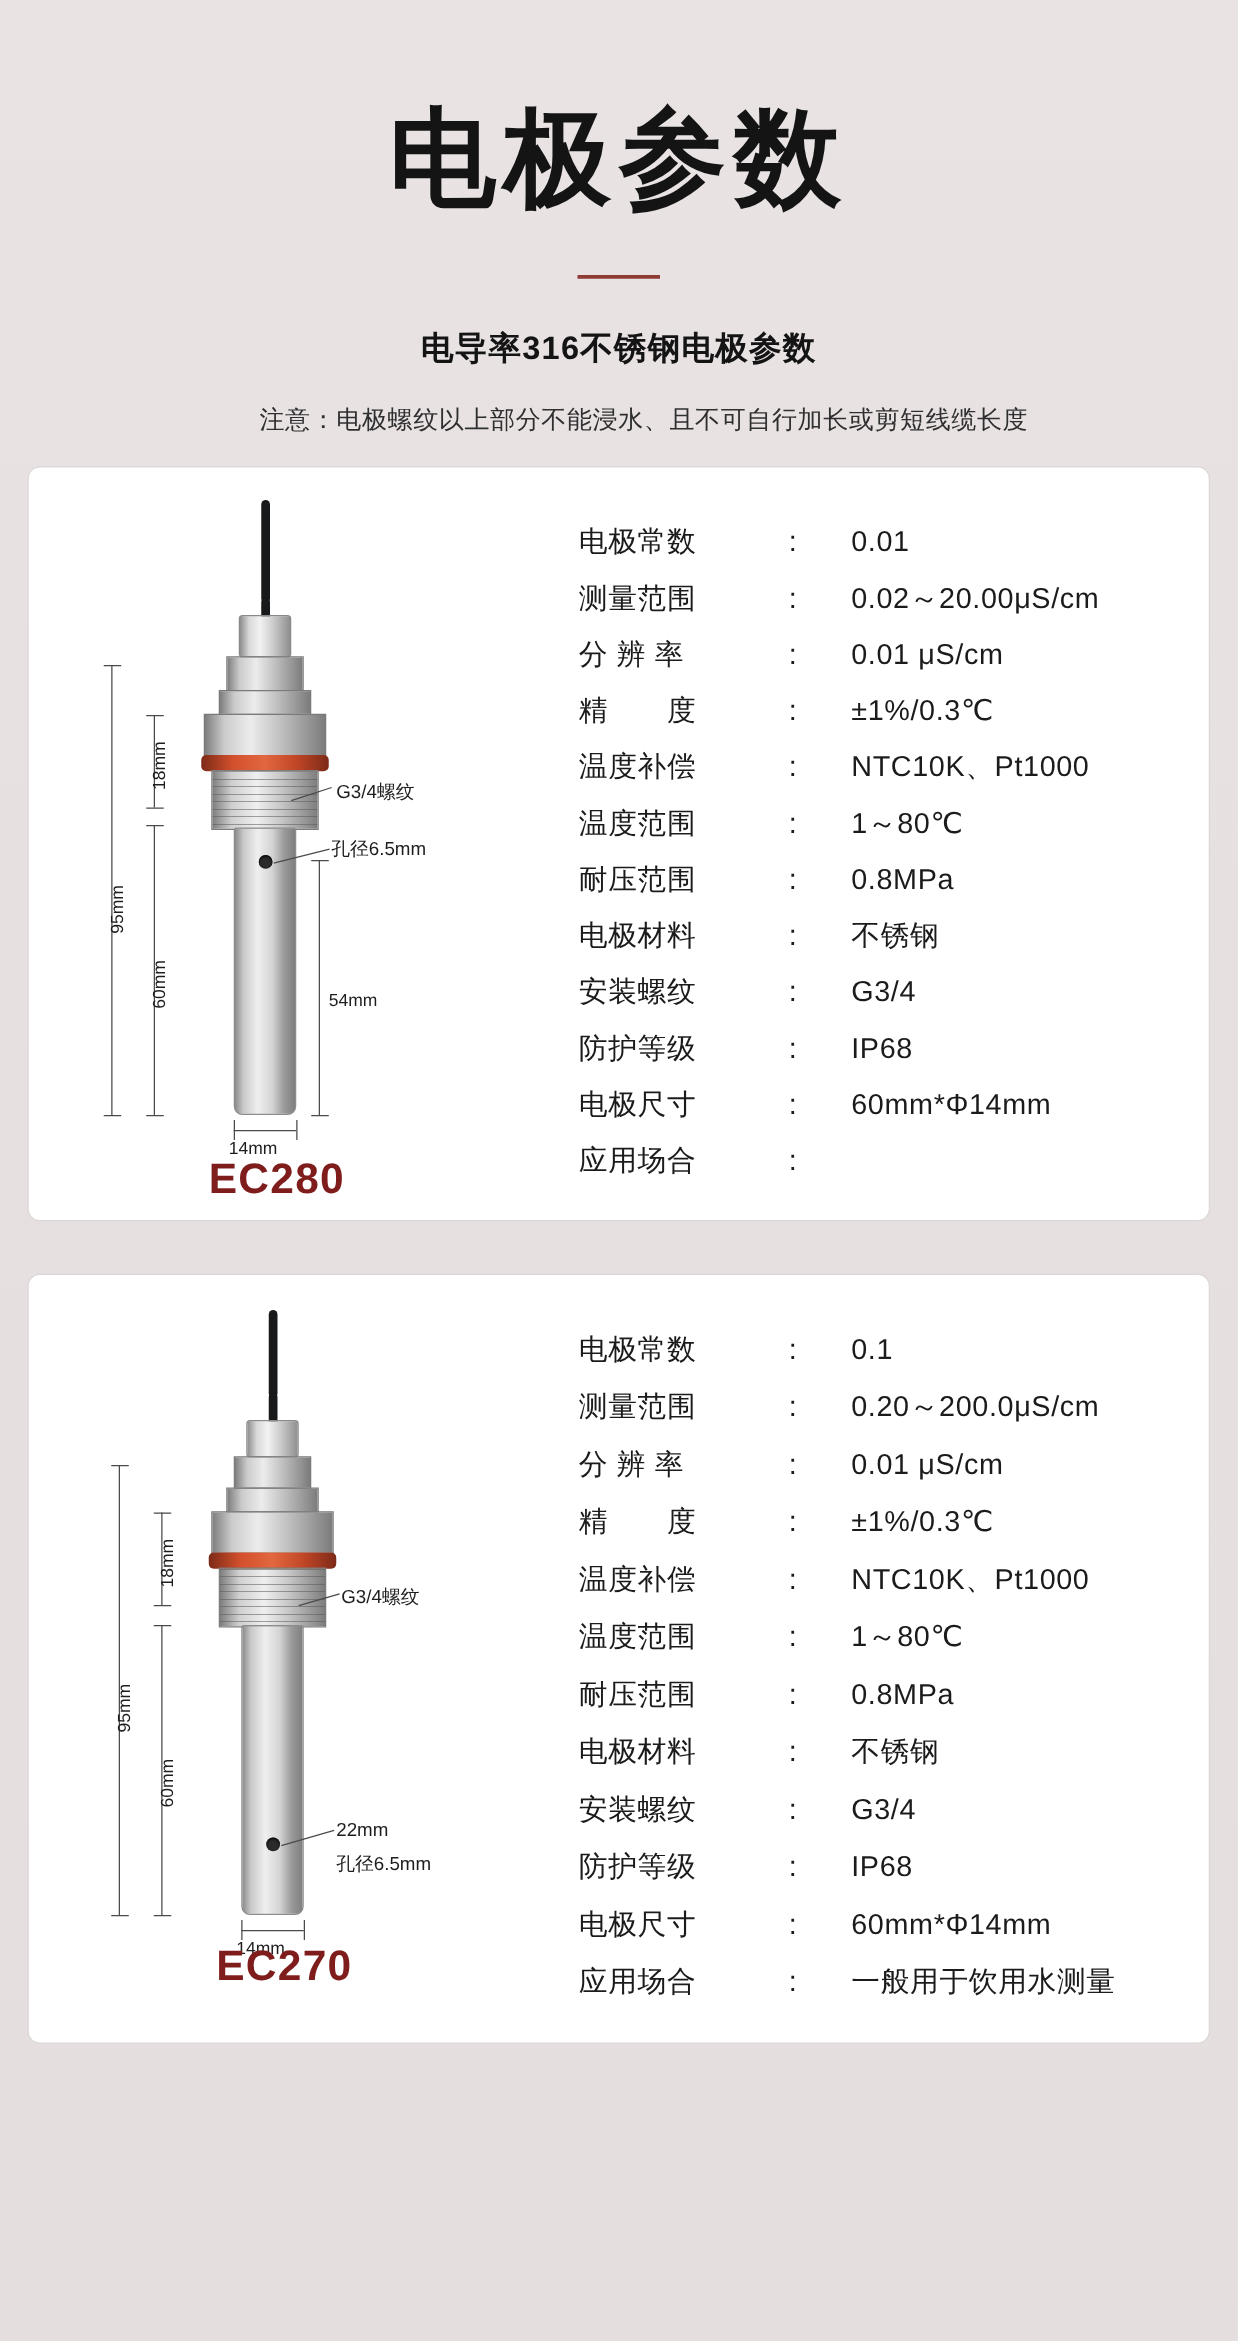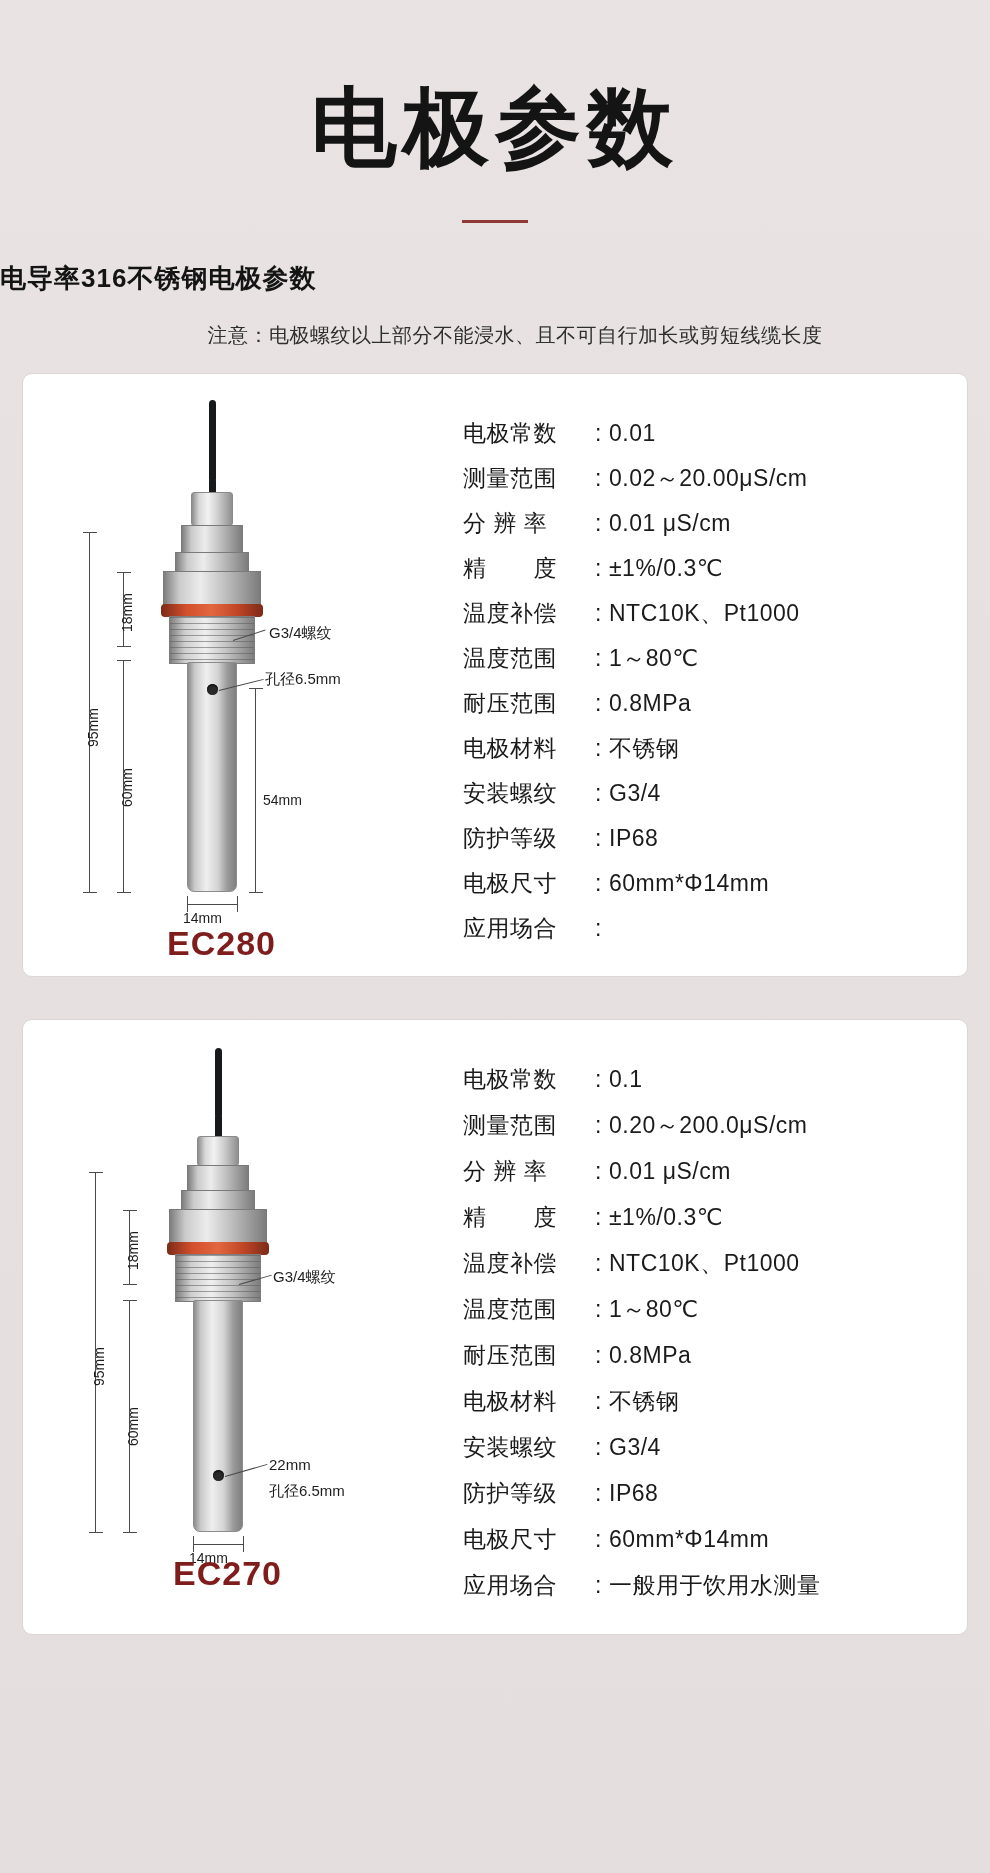--- a/index.html
+++ b/index.html
@@ -37,20 +37,21 @@
   }
   .subnote {
     text-align: center;
     margin-top: 22px;
     font-size: 22px;
     color: #4a4a4a;
     letter-spacing: 1px;
     padding-left: 150px;
   }
   .sec-title {
+    text-align: center;
     margin-top: 38px;
     font-size: 26px;
     font-weight: 700;
     color: #141414;
     letter-spacing: 1px;
   }
   .warn {
     text-align: center;
     margin-top: 26px;
     font-size: 20px;
@@ -81,20 +82,21 @@
     padding-top: 26px;
     padding-left: 10px;
   }
   .spec-row {
     display: flex;
     align-items: baseline;
     font-size: 23px;
     color: #1b1b1b;
     margin-bottom: 14px;
     letter-spacing: 0.5px;
+    gap: 36px;
   }
   .card.second .spec-row { font-size: 23px; margin-bottom: 15px; }
   .spec-label {
     width: 132px;
     flex: 0 0 132px;
     white-space: nowrap;
   }
   .spec-colon { width: 14px; flex: 0 0 14px; }
   .spec-value { white-space: nowrap; text-align: right; }
   .cable {

